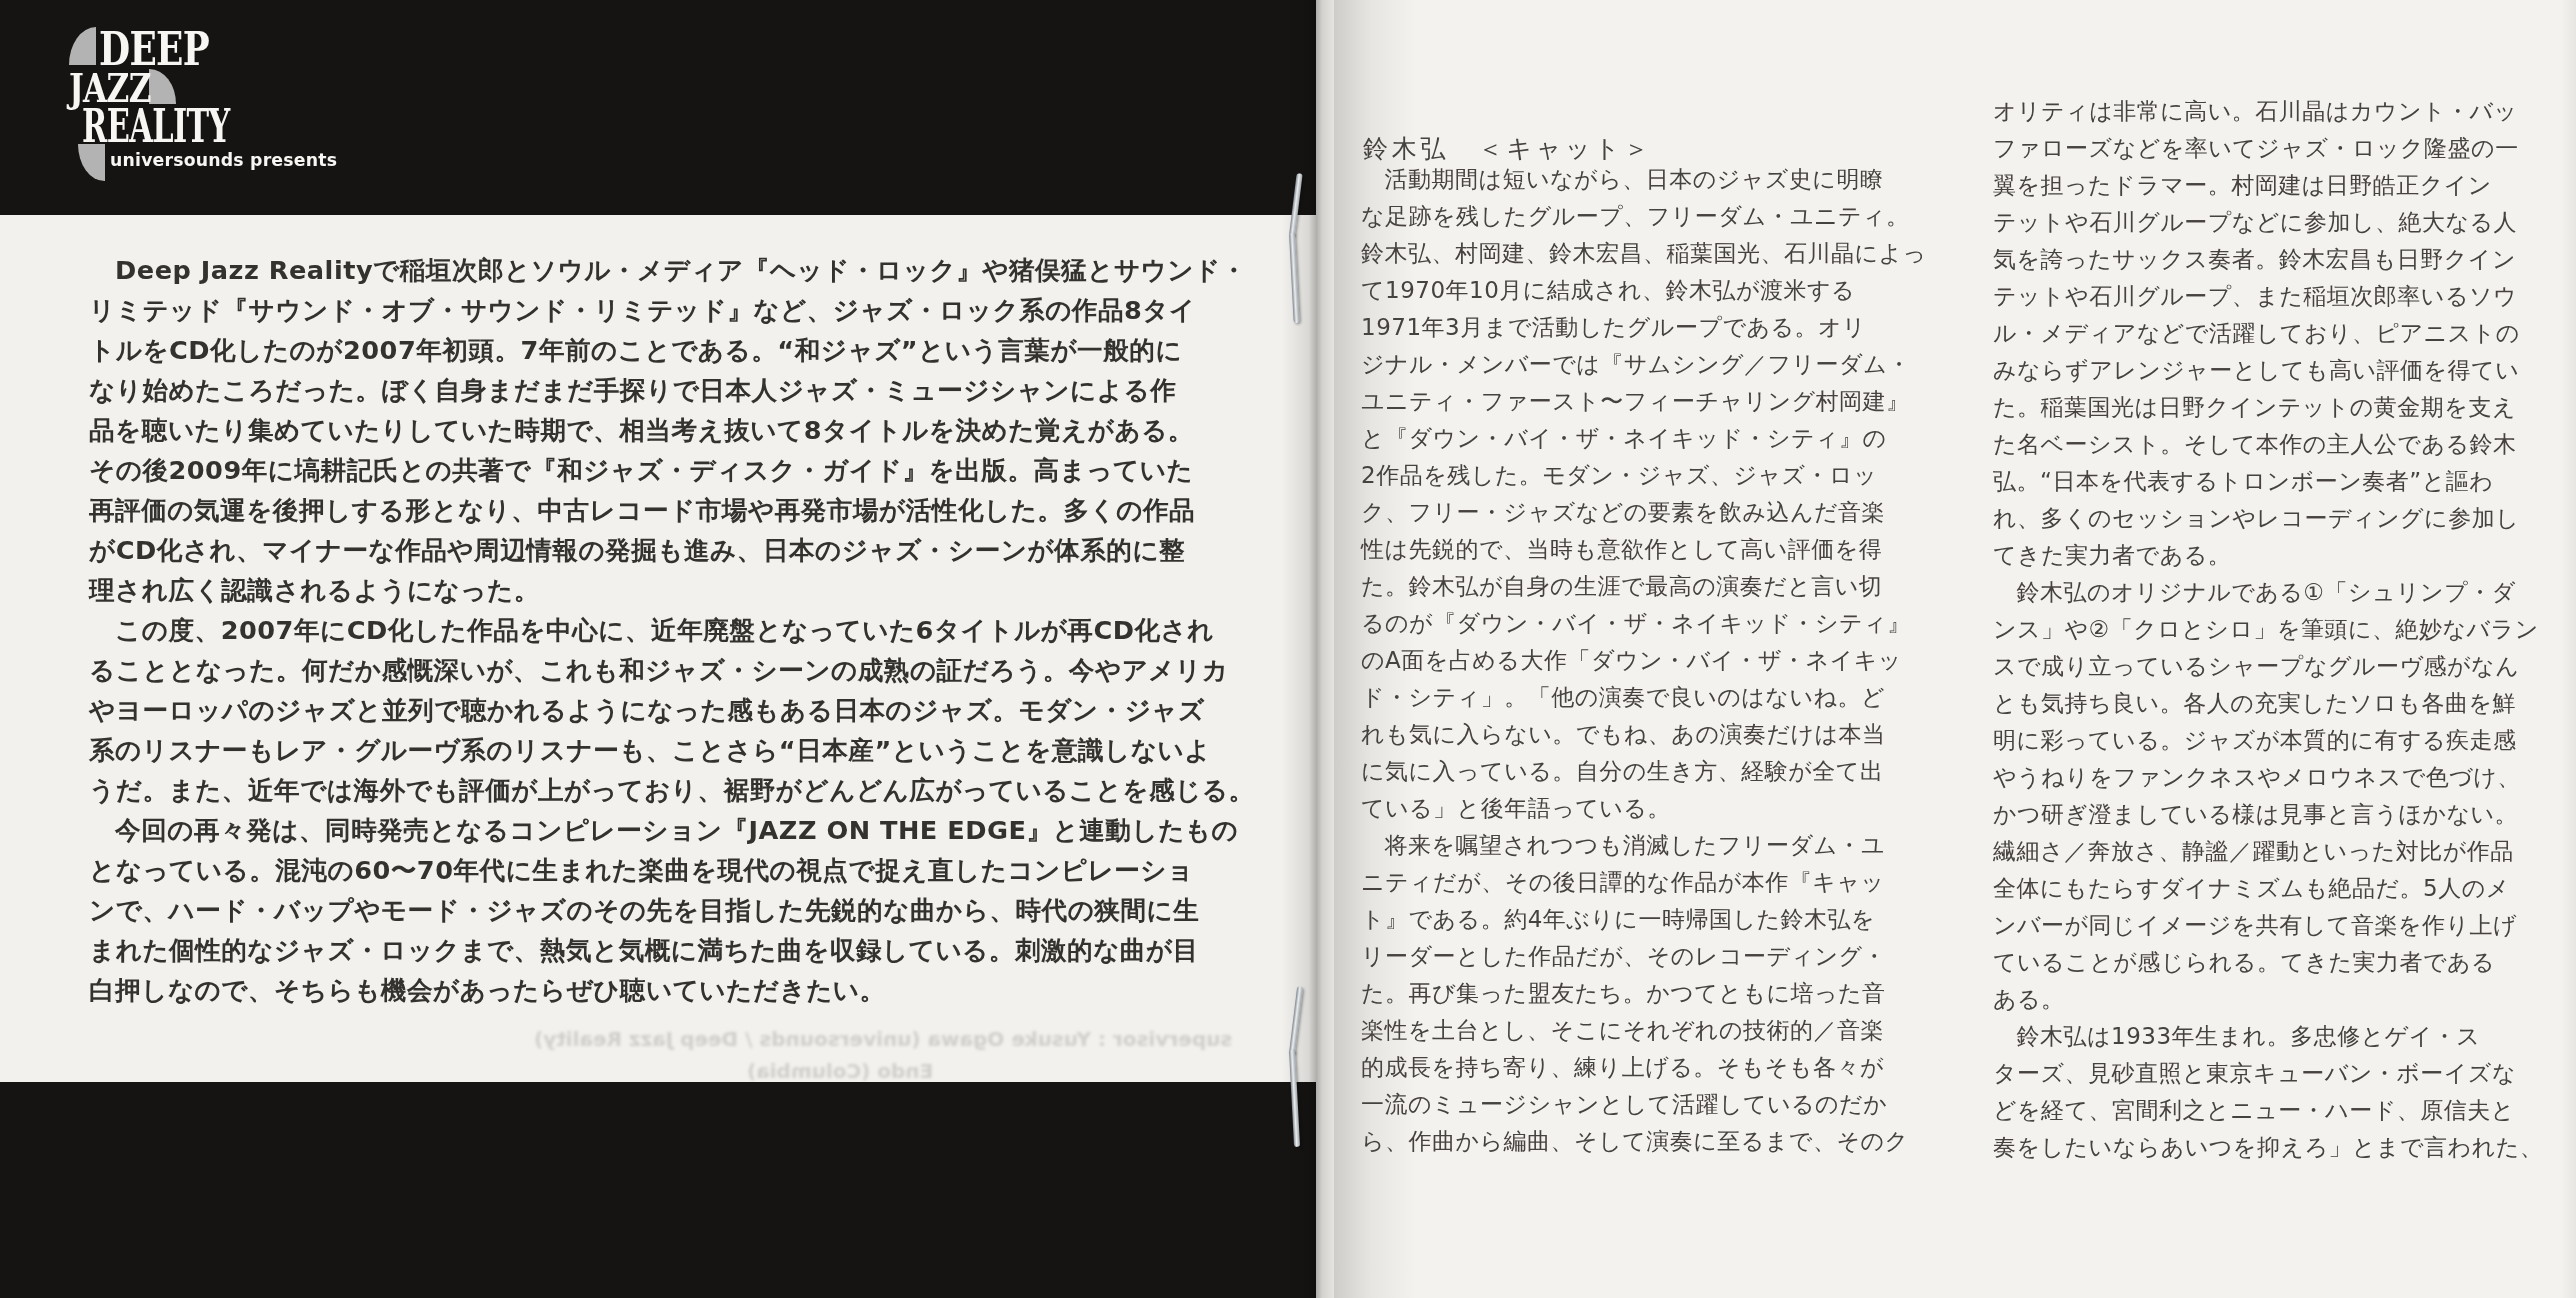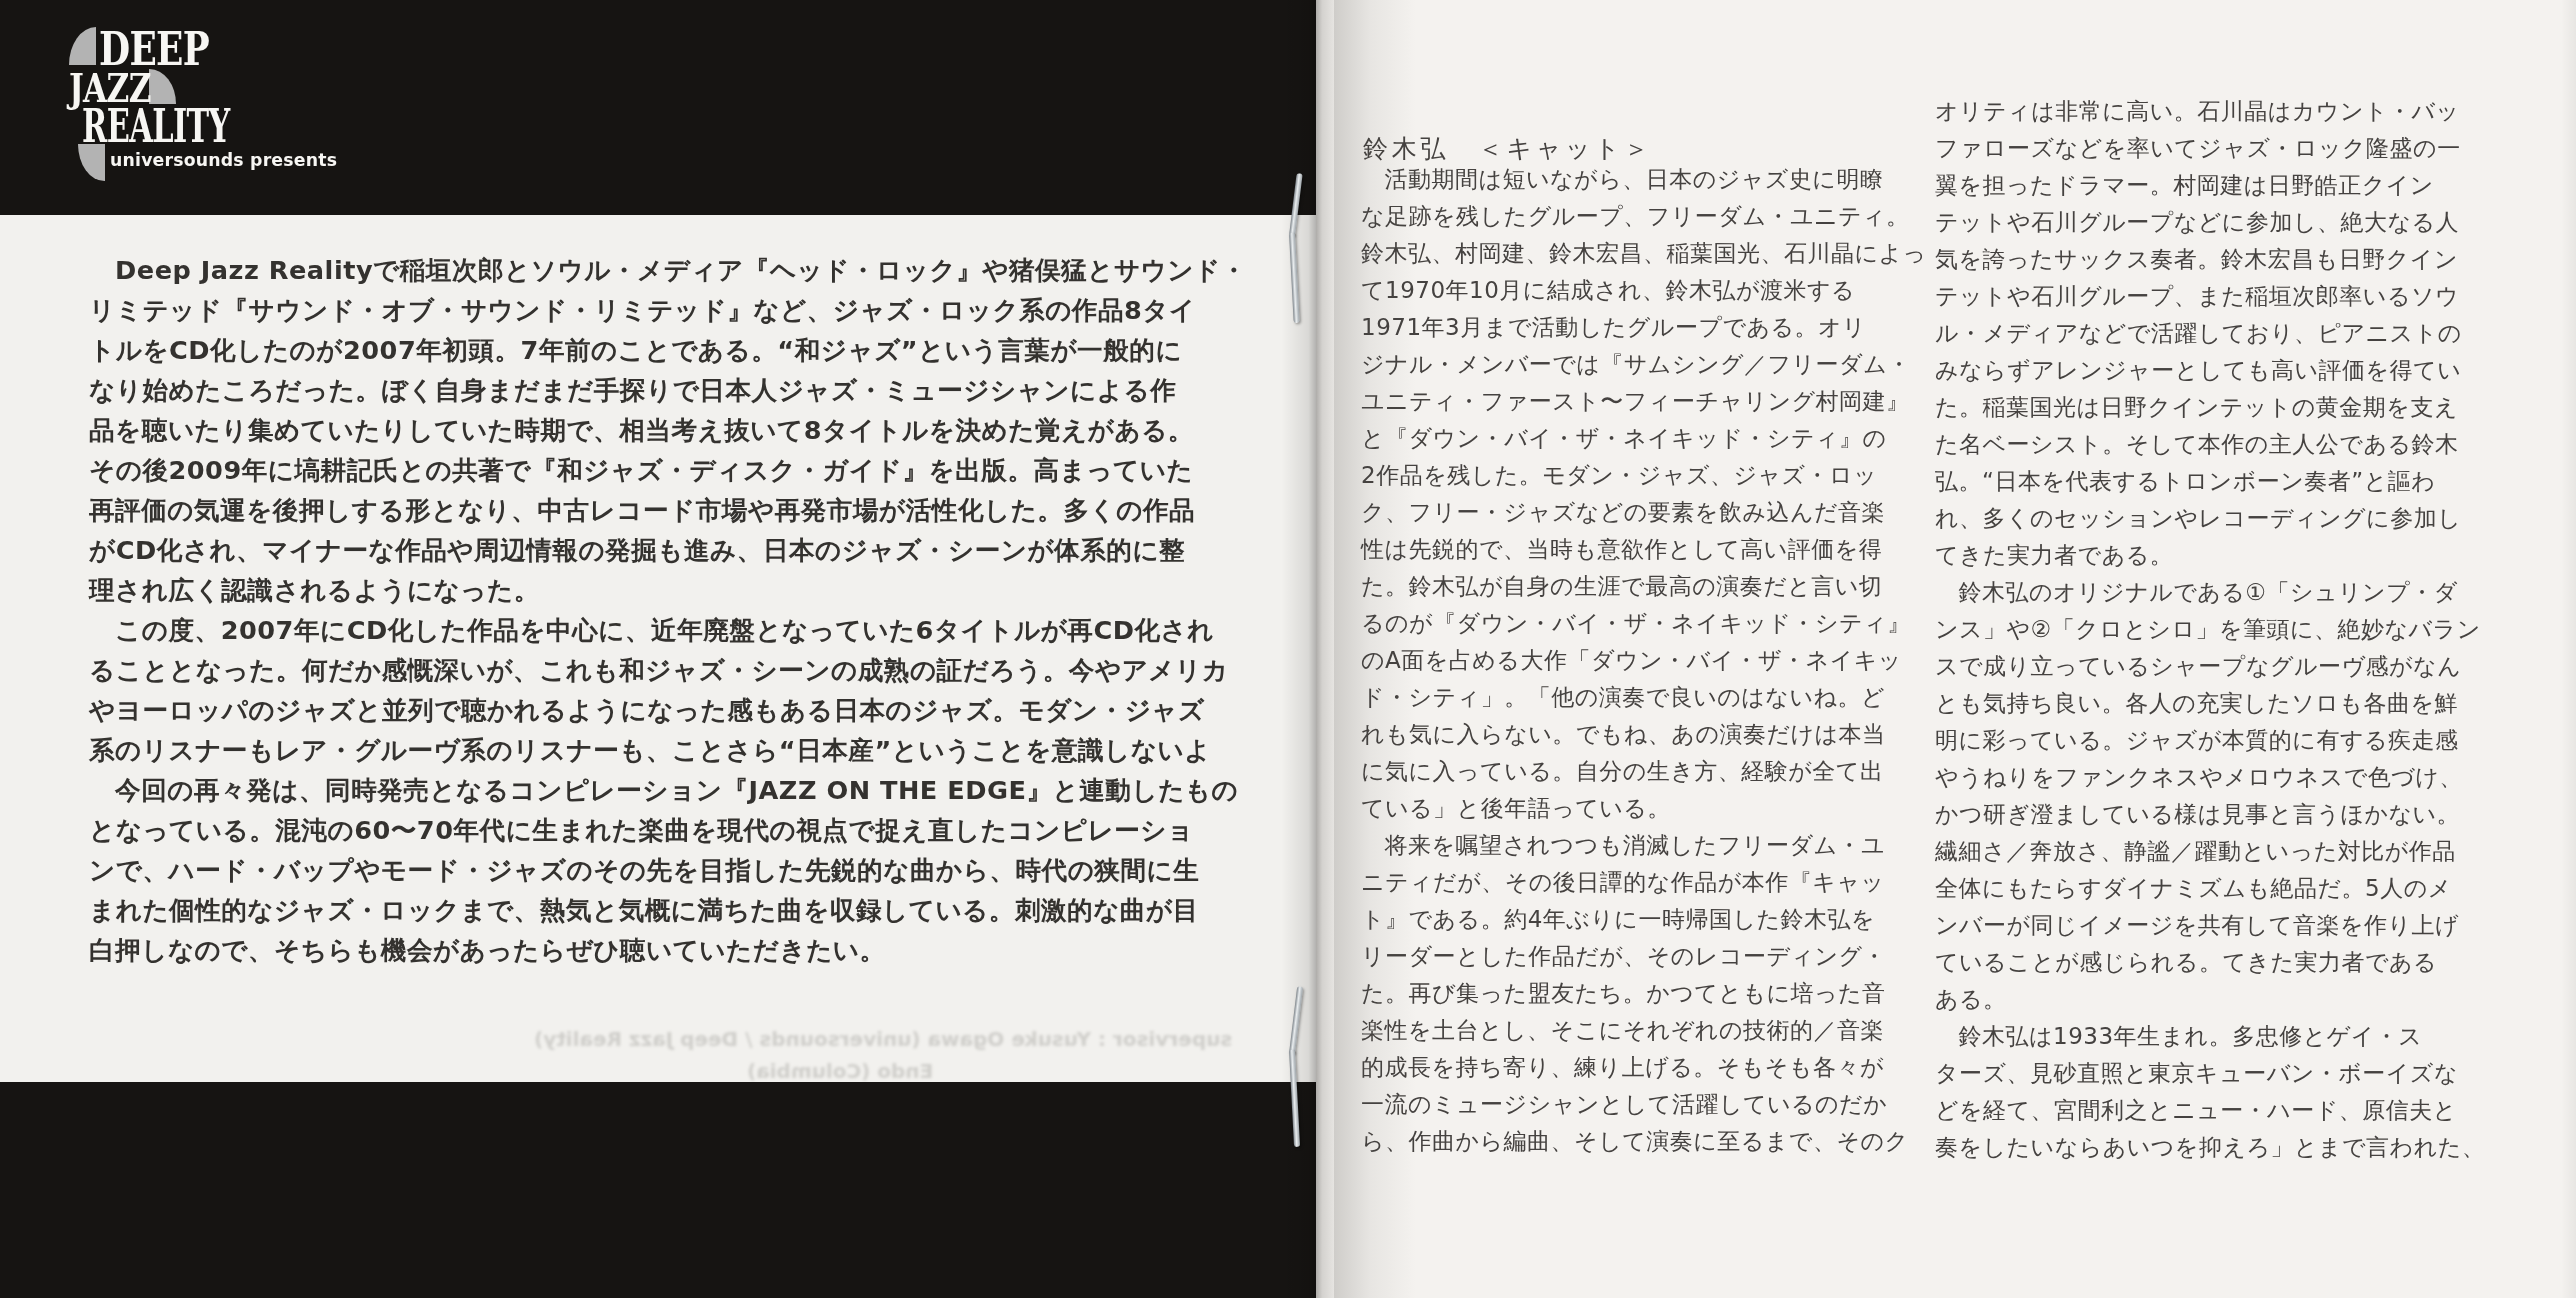--- a/index.html
+++ b/index.html
@@ -70,21 +70,21 @@
   .staple .seg.s1{top:0;height:42%;transform:rotate(7deg);transform-origin:bottom center;}
   .staple .seg.s2{top:40%;height:60%;transform:rotate(-3deg);transform-origin:top center;}
   
   .page-right{position:absolute;left:1334px;top:0;width:1242px;height:1298px;background:var(--paper_right);}
   .rp-title{
     position:absolute;left:29px;top:88px;font-size:25px;letter-spacing:3.7px;
     color:var(--ink_right);white-space:nowrap;margin-top:44px;
   }
   .col{position:absolute;}
   .col1{left:27px;top:161px;}
-  .col2{left:601px;top:93px;}
+  .col2{left:659px;top:93px;}
   .col .ln{
     height:37px;line-height:37px;font-size:23px;letter-spacing:0.5px;
     white-space:nowrap;color:var(--ink_right);
   }
   .edge-right{position:absolute;right:0;top:0;width:14.6px;height:1298px;
     background:linear-gradient(90deg,rgba(0,0,0,0) 0%,rgba(0,0,0,0.05) 100%);}
 </style>
 </head>
 <body>
 
@@ -109,20 +109,21 @@
         <div class="ln">なり始めたころだった。ぼく自身まだまだ手探りで日本人ジャズ・ミュージシャンによる作</div>
         <div class="ln">品を聴いたり集めていたりしていた時期で、相当考え抜いて8タイトルを決めた覚えがある。</div>
         <div class="ln">その後2009年に塙耕記氏との共著で『和ジャズ・ディスク・ガイド』を出版。高まっていた</div>
         <div class="ln">再評価の気運を後押しする形となり、中古レコード市場や再発市場が活性化した。多くの作品</div>
         <div class="ln">がCD化され、マイナーな作品や周辺情報の発掘も進み、日本のジャズ・シーンが体系的に整</div>
         <div class="ln">理され広く認識されるようになった。</div>
         <div class="ln">　この度、2007年にCD化した作品を中心に、近年廃盤となっていた6タイトルが再CD化され</div>
         <div class="ln">ることとなった。何だか感慨深いが、これも和ジャズ・シーンの成熟の証だろう。今やアメリカ</div>
         <div class="ln">やヨーロッパのジャズと並列で聴かれるようになった感もある日本のジャズ。モダン・ジャズ</div>
         <div class="ln">系のリスナーもレア・グルーヴ系のリスナーも、ことさら“日本産”ということを意識しないよ</div>
+        <div class="ln">うだ。また、近年では海外でも評価が上がっており、裾野がどんどん広がっていることを感じる。</div>
         <div class="ln">　今回の再々発は、同時発売となるコンピレーション『JAZZ ON THE EDGE』と連動したもの</div>
         <div class="ln">となっている。混沌の60〜70年代に生まれた楽曲を現代の視点で捉え直したコンピレーショ</div>
         <div class="ln">ンで、ハード・バップやモード・ジャズのその先を目指した先鋭的な曲から、時代の狭間に生</div>
         <div class="ln">まれた個性的なジャズ・ロックまで、熱気と気概に満ちた曲を収録している。刺激的な曲が目</div>
         <div class="ln">白押しなので、そちらも機会があったらぜひ聴いていただきたい。</div>
       </div>
 
     <div class="ghost ghost1">supervisor : Yusuke Ogawa (universounds / Deep Jazz Reality)</div>
     <div class="ghost ghost2">Endo (Columbia)</div>
 

